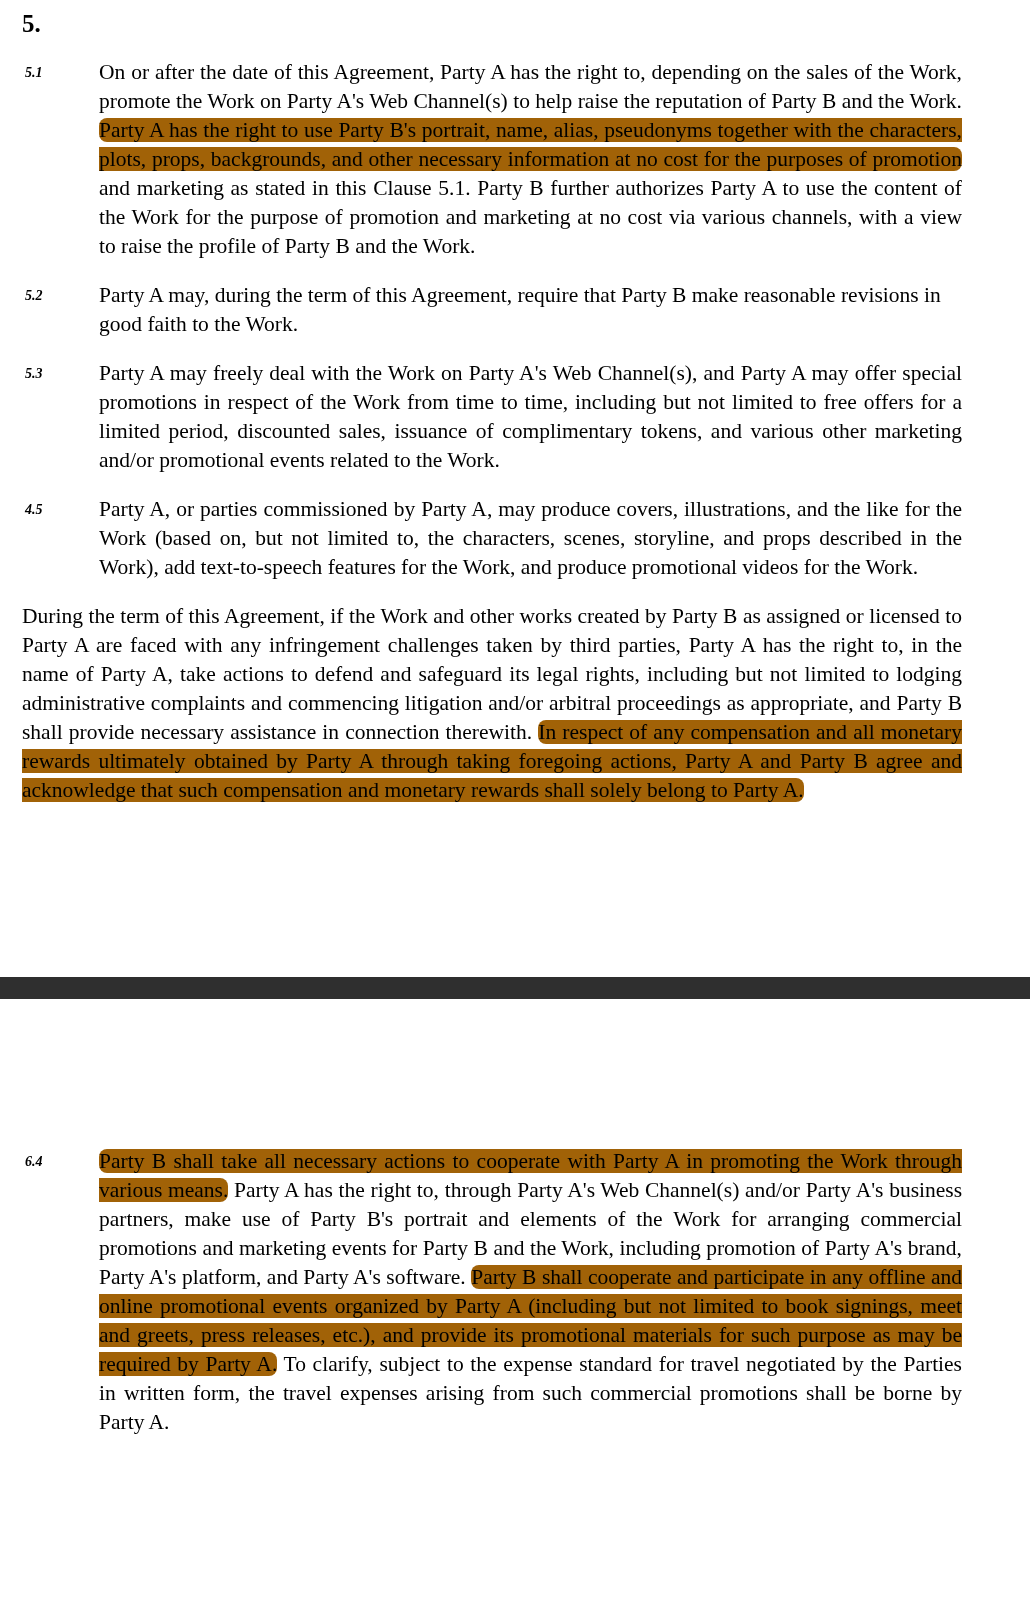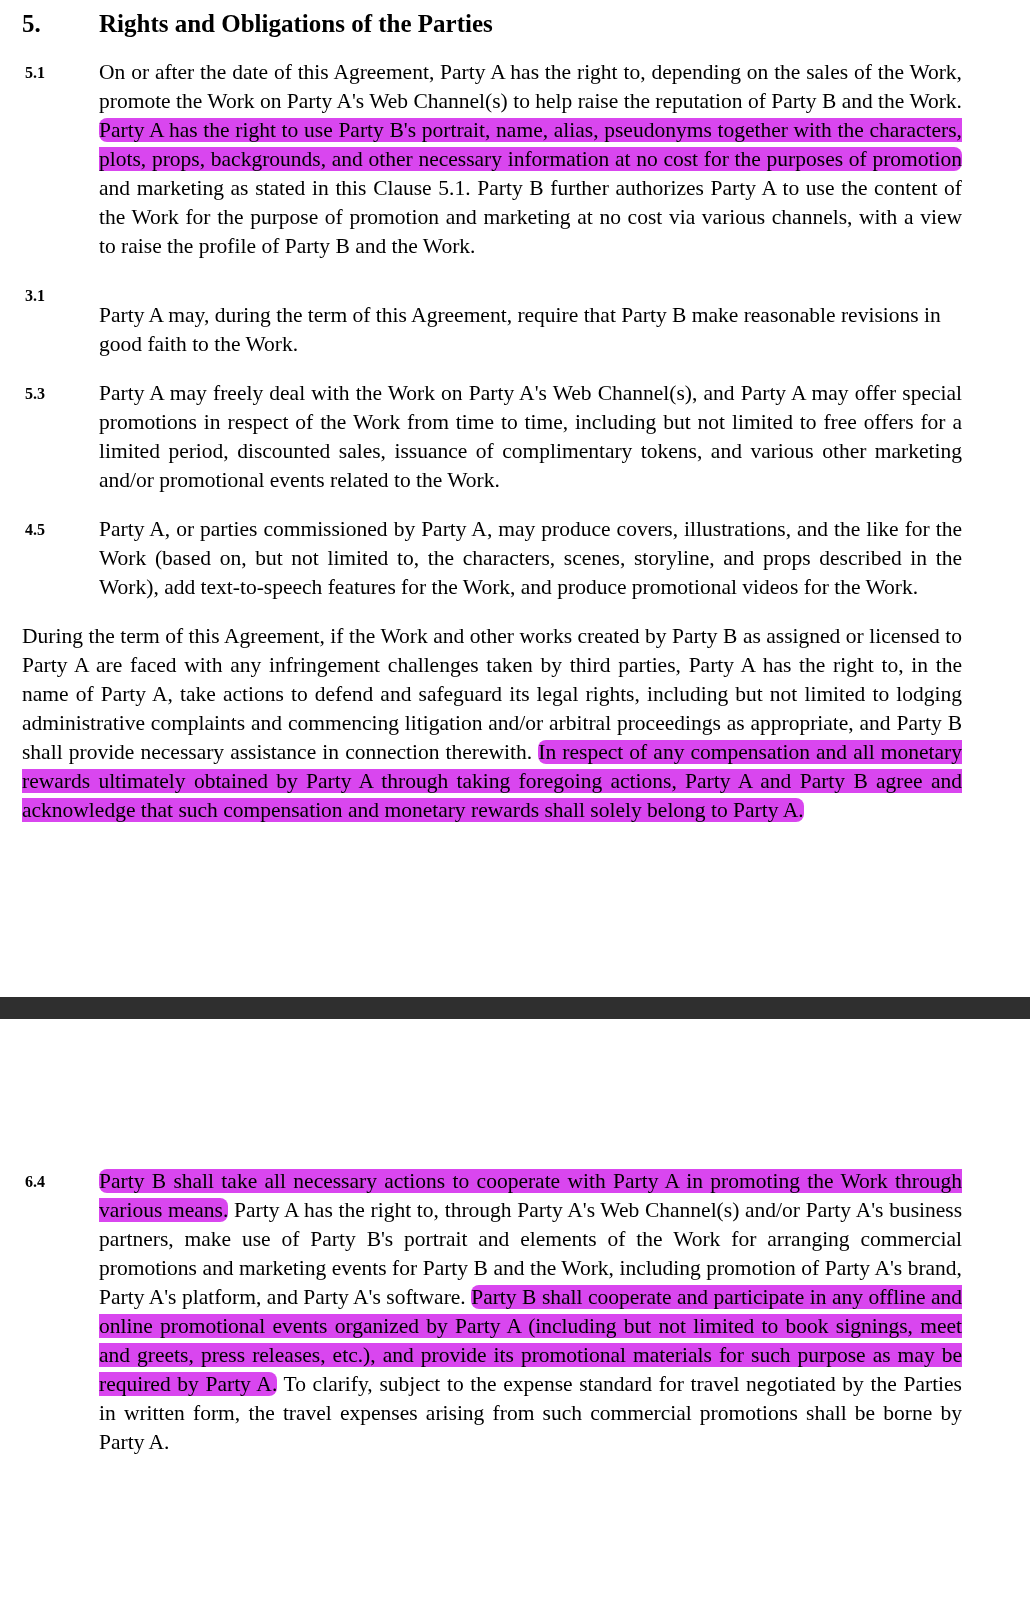--- a/index.html
+++ b/index.html
@@ -41,35 +41,35 @@
   .clause {
     display: flex;
     margin-top: 20px;
     font-size: 21.5px;
     line-height: 29px;
   }
   .clause .num {
     width: 77px;
     flex: 0 0 77px;
     font-weight: bold;
-    font-size: 16px;
+    font-size: 14px;
     padding-left: 3px;
     box-sizing: border-box;
+    font-style: italic;
   }
   .clause .body {
     flex: 1;
     text-align: justify;
     text-justify: inter-word;
   }
   .clause .body.no-justify {
     text-align: left;
-    margin-top: 20px;
   }
   mark.hl {
-    background-color: #d946ef;
+    background-color: #a16207;
     color: #000000;
     padding: 0;
     border-radius: 8px;
   }
   .band {
     width: 100%;
     height: 22px;
     background: #2f2f2f;
     margin-top: 172px;
   }
@@ -82,32 +82,31 @@
 </style>
 </head>
 <body>
 
 <div class="page">
 
   <div class="page-top">
 
     <h2 class="section-heading">
       <span class="sec-num">5.</span>
-      <span class="sec-title">Rights and Obligations of the Parties</span>
     </h2>
 
     <div class="clause">
       <div class="num">5.1</div>
       <div class="body">
         <span>On or after the date of this Agreement, Party A has the right to, depending on the sales of the Work, promote the Work on Party A's Web Channel(s) to help raise the reputation of Party B and the Work. </span><mark class="hl">Party A has the right to use Party B's portrait, name, alias, pseudonyms together with the characters, plots, props, backgrounds, and other necessary information at no cost for the purposes of promotion</mark><span> and marketing as stated in this Clause 5.1.  Party B further authorizes Party A to use the content of the Work for the purpose of promotion and marketing at no cost via various channels, with a view to raise the profile of Party B and the Work.</span>
       </div>
     </div>
 
     <div class="clause">
-      <div class="num">3.1</div>
+      <div class="num">5.2</div>
       <div class="body no-justify">
         <span>Party A may, during the term of this Agreement, require that Party B make reasonable revisions in good faith to the Work.</span>
       </div>
     </div>
 
     <div class="clause">
       <div class="num">5.3</div>
       <div class="body">
         <span>Party A may freely deal with the Work on Party A's Web Channel(s), and Party A may offer special promotions in respect of the Work from time to time, including but not limited to free offers for a limited period, discounted sales, issuance of complimentary tokens, and various other marketing and/or promotional events related to the Work.</span>
       </div>

